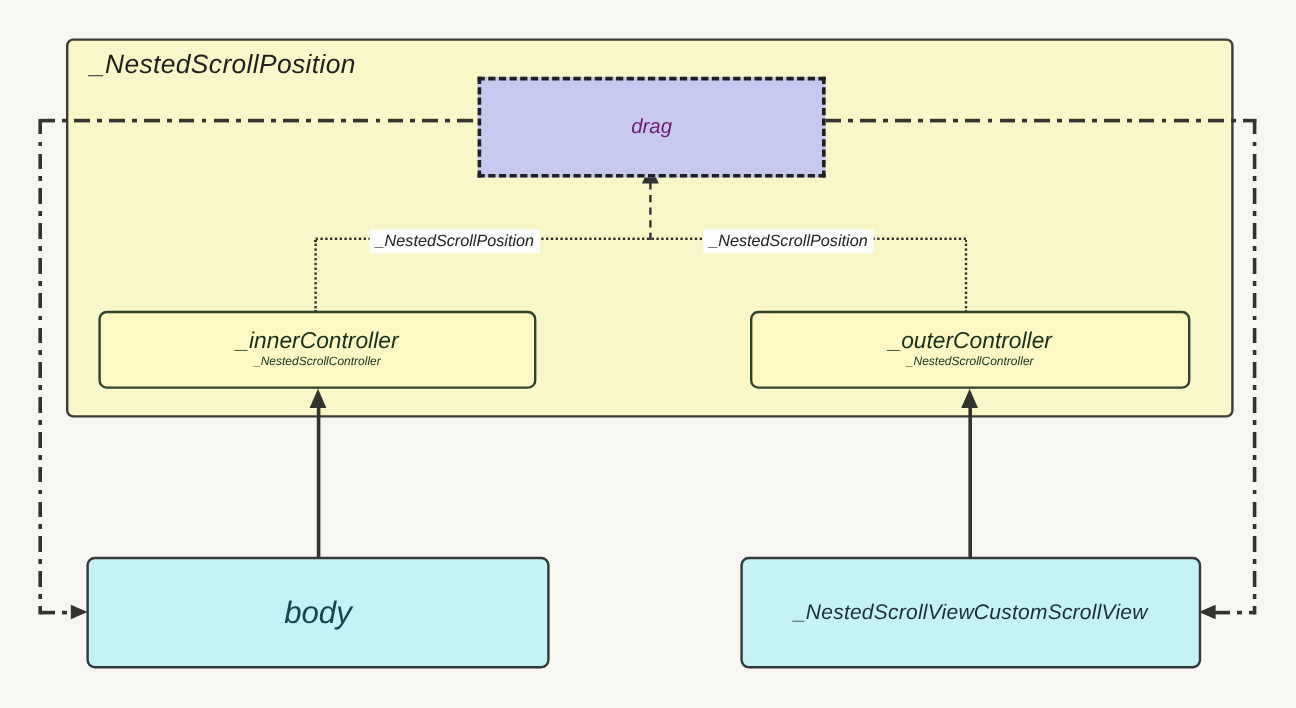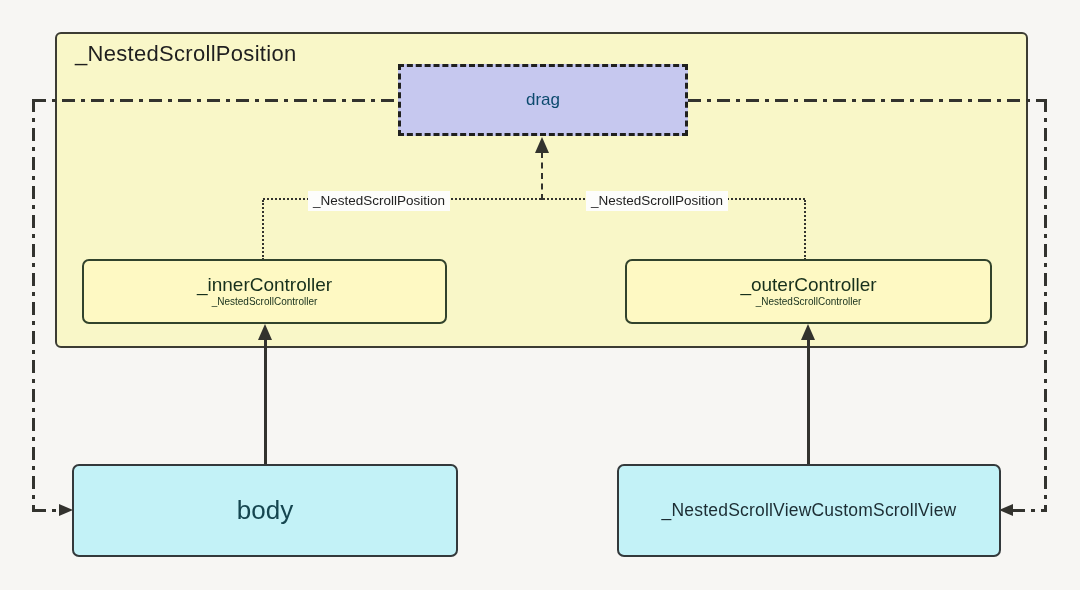--- a/index.html
+++ b/index.html
@@ -1,15 +1,15 @@
 <!DOCTYPE html>
 <html><head>
 <meta charset="utf-8">
 <style>
-  * { margin: 0; padding: 0; box-sizing: border-box; }
+  * { margin: 0; padding: 0; box-sizing: border-box; font-style: italic; }
   html, body { width: 1080px; height: 590px; }
   body {
     font-family: "Liberation Sans", "DejaVu Sans", sans-serif;
     background: #f7f6f3;
     position: relative;
     overflow: hidden;
   }
   .canvas { position: absolute; inset: 0; width: 1080px; height: 590px; }
 
   
@@ -21,24 +21,24 @@
     border: 2.5px solid #3c3c33;
     border-radius: 6px;
   }
   .container-title {
     position: absolute; left: 75px; top: 41px;
     font-size: 22px; color: #1f1f1f; font-weight: 500;
     letter-spacing: 0.3px;
   }
 
   .drag-box {
-    left: 398px; top: 64px; width: 290px; height: 72px;
+    left: 398px; top: 64px; width: 290px; height: 84px;
     background: #c6c8ef;
     border: 3px dashed #20201e;
-    color: #0c4a6e;
+    color: #701a75;
     font-size: 17px; line-height: 1.45; text-align: center;
   }
 
   .green-box {
     background: #fef9c3;
     border: 2.5px solid #32432c;
     border-radius: 7px;
     color: #17301c;
   }
   .green-box .title { font-size: 19px; font-weight: 500; line-height: 1.15; }

